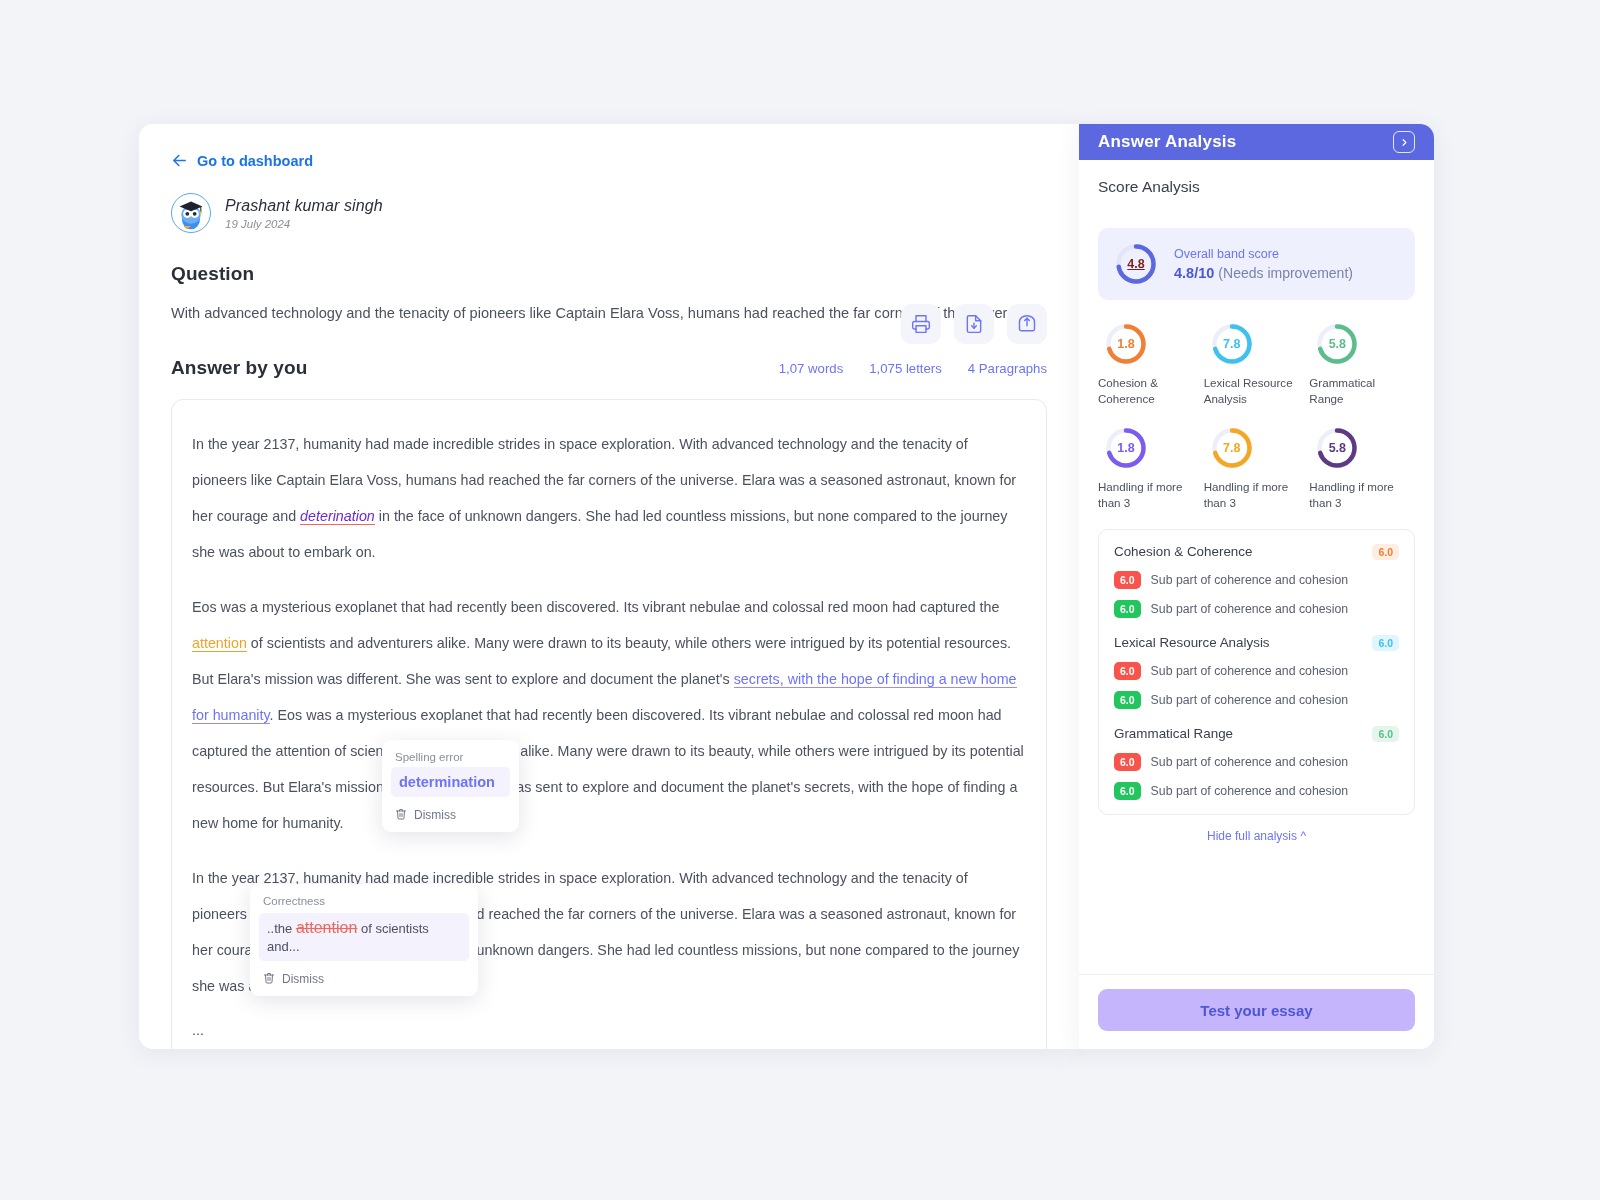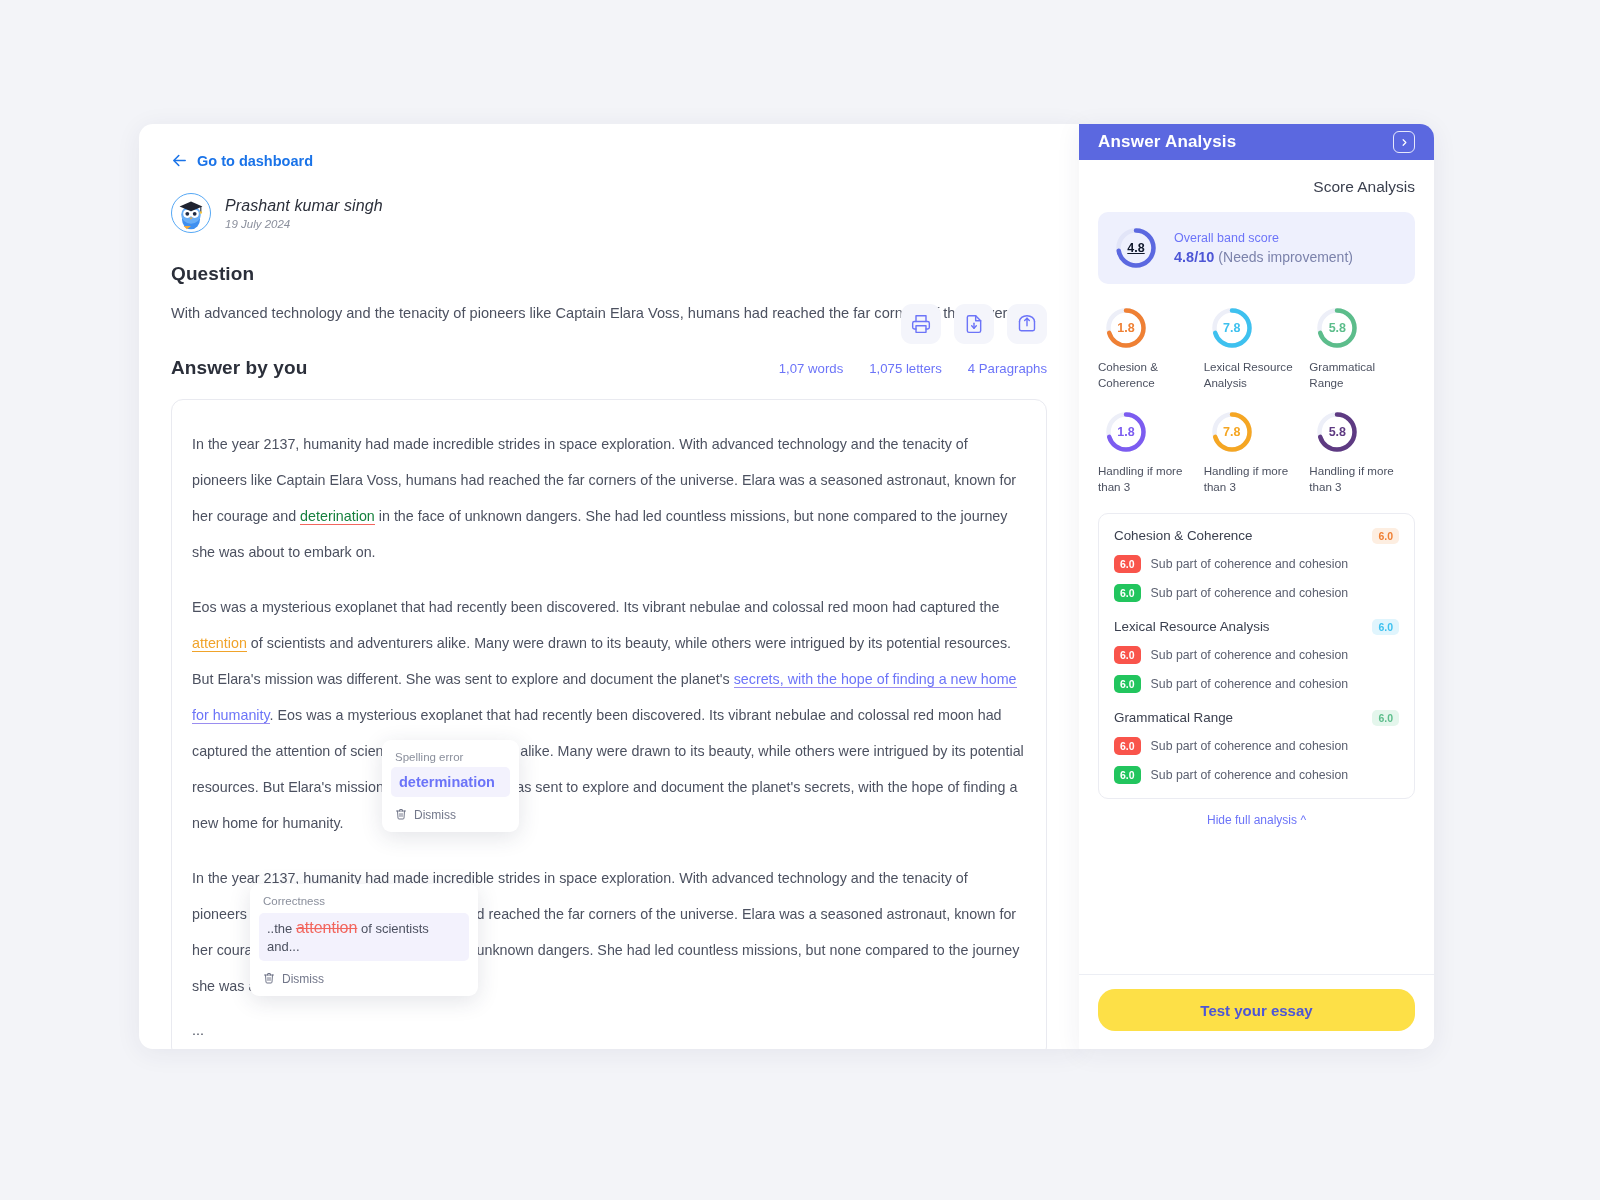--- a/index.html
+++ b/index.html
@@ -55,23 +55,24 @@
   .stat { cursor: pointer; }
 
   .essay-box {
     margin-top: 20px; border: 1px solid #e9eaf0; border-radius: 12px;
     padding: 26px 20px 24px 20px; height: 660px; overflow: hidden; position: relative;
   }
   .essay-box p {
     font-size: 14.3px; color: #4c5160; line-height: 2.53; margin-bottom: 18px;
   }
   .err-red {
-    color: #15803d;
+    color: #6d28d9;
     border-bottom: 1.6px solid #f2665e;
     cursor: pointer;
+    font-style: italic;
   }
   .err-amber { color: #f0a32a; border-bottom: 1.6px solid #f0a32a; cursor: pointer; }
   .err-violet { color: #6c74f8; border-bottom: 1.6px solid #9a8df0; cursor: pointer; }
   .ellipsis { font-size: 14.3px; color: #4c5160; }
 
   
   .popover {
     position: absolute; background: #fff; border-radius: 9px;
     box-shadow: 0 5px 22px rgba(40,45,80,.13); padding: 11px 13px 9px 13px;
     z-index: 6;
@@ -105,21 +106,21 @@
   }
   .panel-title { color: #fff; font-size: 17px; font-weight: 700; letter-spacing:.2px; }
   .collapse-btn {
     width: 22px; height: 22px; border: 1.5px solid rgba(255,255,255,.85);
     border-radius: 6px; display: flex; align-items: center; justify-content: center;
     cursor: pointer;
   }
   .collapse-btn svg { width: 11px; height: 11px; }
 
   .panel-scroll { flex: 1 1 auto; overflow: hidden; padding: 18px 19px 0 19px; position: relative; }
-  .score-analysis-title { font-size: 15.5px; color: #3a3f4e; margin-bottom: 16px; text-align: right; }
+  .score-analysis-title { font-size: 15.5px; color: #3a3f4e; margin-bottom: 32px; }
 
   .band-card {
     background: #eef0fd; border-radius: 10px; padding: 14px 16px;
     display: flex; align-items: center; gap: 16px;
   }
   .band-label { font-size: 12.5px; color: #6c74f8; }
   .band-value { font-size: 14.5px; color: #4d56d6; font-weight: 700; margin-top: 4px; }
   .band-value .sub { font-size: 14px; font-weight: 400; color: #7b82ab; }
 
   .ring { position: relative; flex: 0 0 auto; }
@@ -160,21 +161,21 @@
 
   .hide-full {
     text-align: center; font-size: 12px; color: #6c74f8; font-weight: 500;
     margin-top: 14px; cursor: pointer;
   }
 
   .panel-footer {
     flex: 0 0 auto; border-top: 1px solid #eceef4; padding: 14px 19px 18px 19px; background:#fff;
   }
   .test-btn {
-    width: 100%; height: 42px; background: #fde047; border: none; border-radius: 17px;
+    width: 100%; height: 42px; background: #c4b5fd; border: none; border-radius: 9px;
     color: #4d56d6; font-size: 15px; font-weight: 700; cursor: pointer;
     font-family: "Liberation Sans", sans-serif;
   }
 </style>
 </head>
 <body>
 
 <div class="page">
 
   <div class="main-card">
@@ -309,21 +310,21 @@
     <div class="panel-scroll">
 
       <div class="score-analysis-title">Score Analysis</div>
 
       <div class="band-card">
         <div class="ring" style="width:44px;height:44px;">
           <svg width="44" height="44" viewBox="0 0 44 44">
             <circle cx="22" cy="22" r="17.5" fill="none" stroke="#e2e5f8" stroke-width="4.5"></circle>
             <circle id="ring-band" cx="22" cy="22" r="17.5" fill="none" stroke="#5b68e0" stroke-width="4.5" stroke-linecap="round" stroke-dasharray="79.16813487046278 109.95574287564276"></circle>
           </svg>
-          <div class="ring-val" style="color:#0f172a;text-decoration:underline;">4.8</div>
+          <div class="ring-val" style="color:#7f1d1d;text-decoration:underline;">4.8</div>
         </div>
         <div>
           <div class="band-label">Overall band score</div>
           <div class="band-value"><span>4.8/10</span> <span class="sub">(Needs improvement)</span></div>
         </div>
       </div>
 
       <div class="metrics-grid" id="metrics-grid">
           <div class="metric">
             <div class="ring" style="width:44px;height:44px;">

